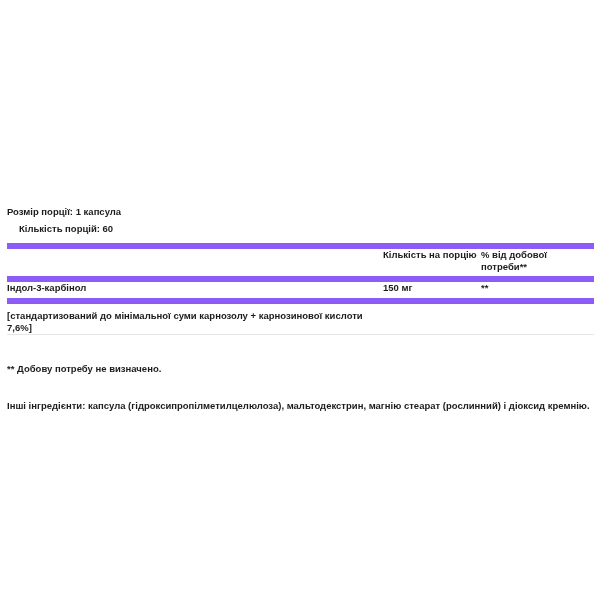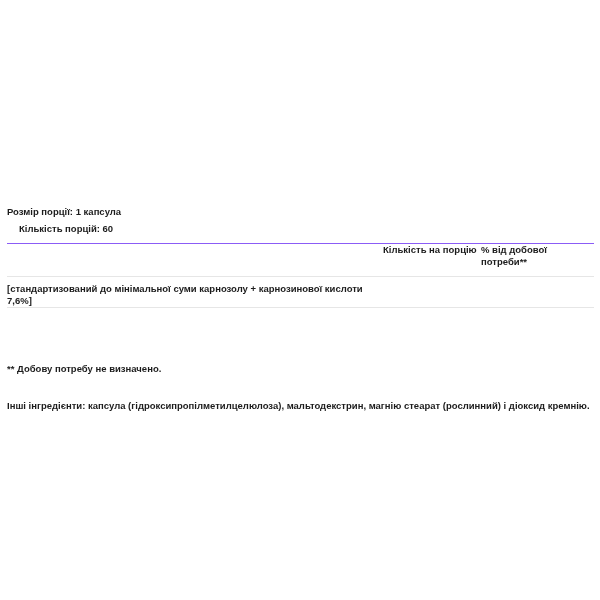--- a/index.html
+++ b/index.html
@@ -3,21 +3,21 @@
   <meta charset="utf-8">
   <style>
     html, body { margin:0; padding:0; background:#ffffff; }
     body { width:600px; height:600px; position:relative; overflow:hidden;
       font-family:"Liberation Sans", "DejaVu Sans", sans-serif; color:#1c1c1c; }
     .wrap { position:absolute; left:7px; top:0; width:587px; }
     .line { position:absolute; left:0; font-size:9.5px; font-weight:bold; white-space:nowrap; }
     .serving-size { top:206px; }
     .servings { top:223px;padding-left:12px; }
     table.facts { position:absolute; left:0; top:243px; width:587px; border-collapse:collapse; font-size:9.5px; }
-    table.facts td, table.facts th { border-top:1px solid #8b5cf6; border-bottom:1px solid #e6e6e6; padding:0; vertical-align:top; text-align:left; font-weight:bold; }
+    table.facts td, table.facts th { border-top:6px solid #8b5cf6; border-bottom:1px solid #e6e6e6; padding:0; vertical-align:top; text-align:left; font-weight:bold; }
     th.c1, td.c1 { width:376px; }
     th.c2, td.c2 { width:98px; }
     .hdr th { height:33px; padding-top:6px; line-height:12px; box-sizing:border-box; }
     .row td { height:22px; padding-top:6px; box-sizing:border-box; line-height:11px; }
     .row.tall td { height:16px; padding-top:6px; line-height:12px; }
     .footnote { top:363px; }
     .other { top:400px;text-align:center; }
   </style>
 </head>
 <body>
@@ -26,20 +26,25 @@
   <div class="line serving-size">Розмір порції: 1 капсула</div>
   <div class="line servings">Кількість порцій: 60</div>
 
   <table class="facts">
     <tbody>
         <tr class="hdr">
       <th class="c1"></th>
       <th class="c2">Кількість на порцію</th>
       <th class="c3">% від добової потреби**</th>
     </tr>
+    <tr class="row">
+      <td class="c1">Індол-3-карбінол</td>
+      <td class="c2">150 мг</td>
+      <td class="c3">**</td>
+    </tr>
     <tr class="row tall">
       <td class="c1">[стандартизований до мінімальної суми карнозолу + карнозинової кислоти 7,6%]</td>
       <td class="c2"></td>
       <td class="c3"></td>
     </tr>
   </tbody>
     </table>
 
   <div class="line footnote">** Добову потребу не визначено.</div>
   <div class="line other">Інші інгредієнти: капсула (гідроксипропілметилцелюлоза), мальтодекстрин, магнію стеарат (рослинний) і діоксид кремнію.</div>

